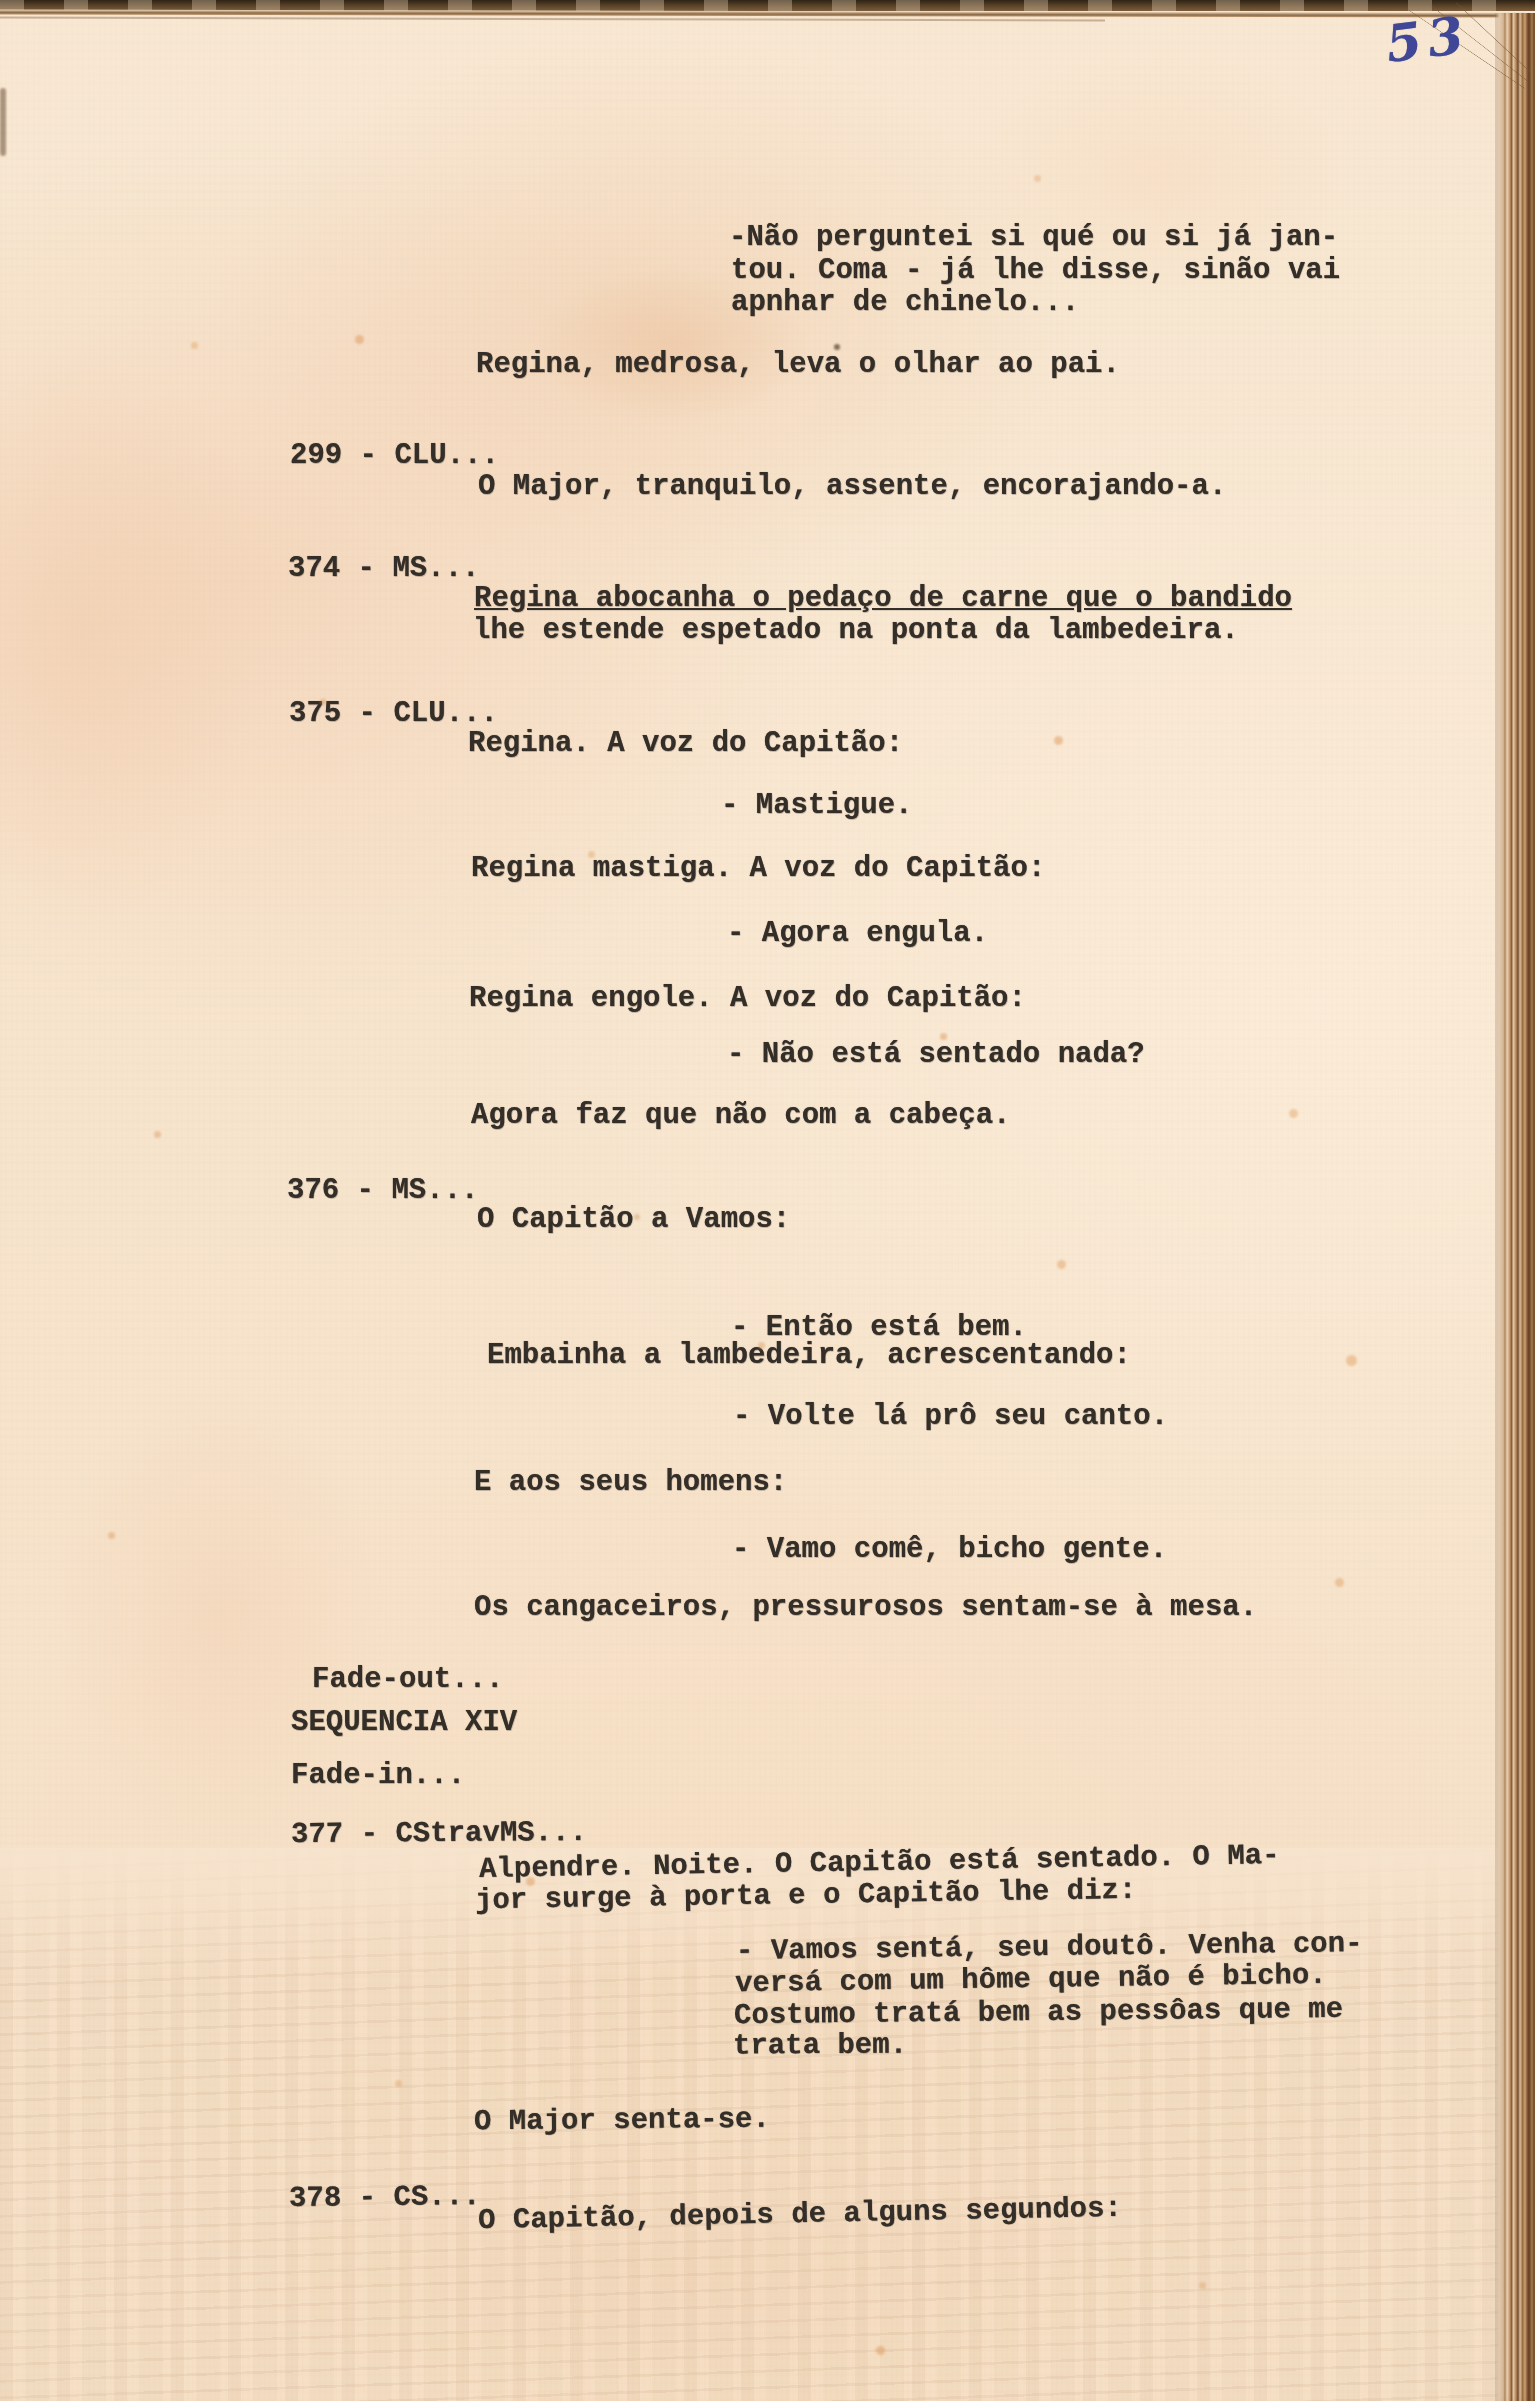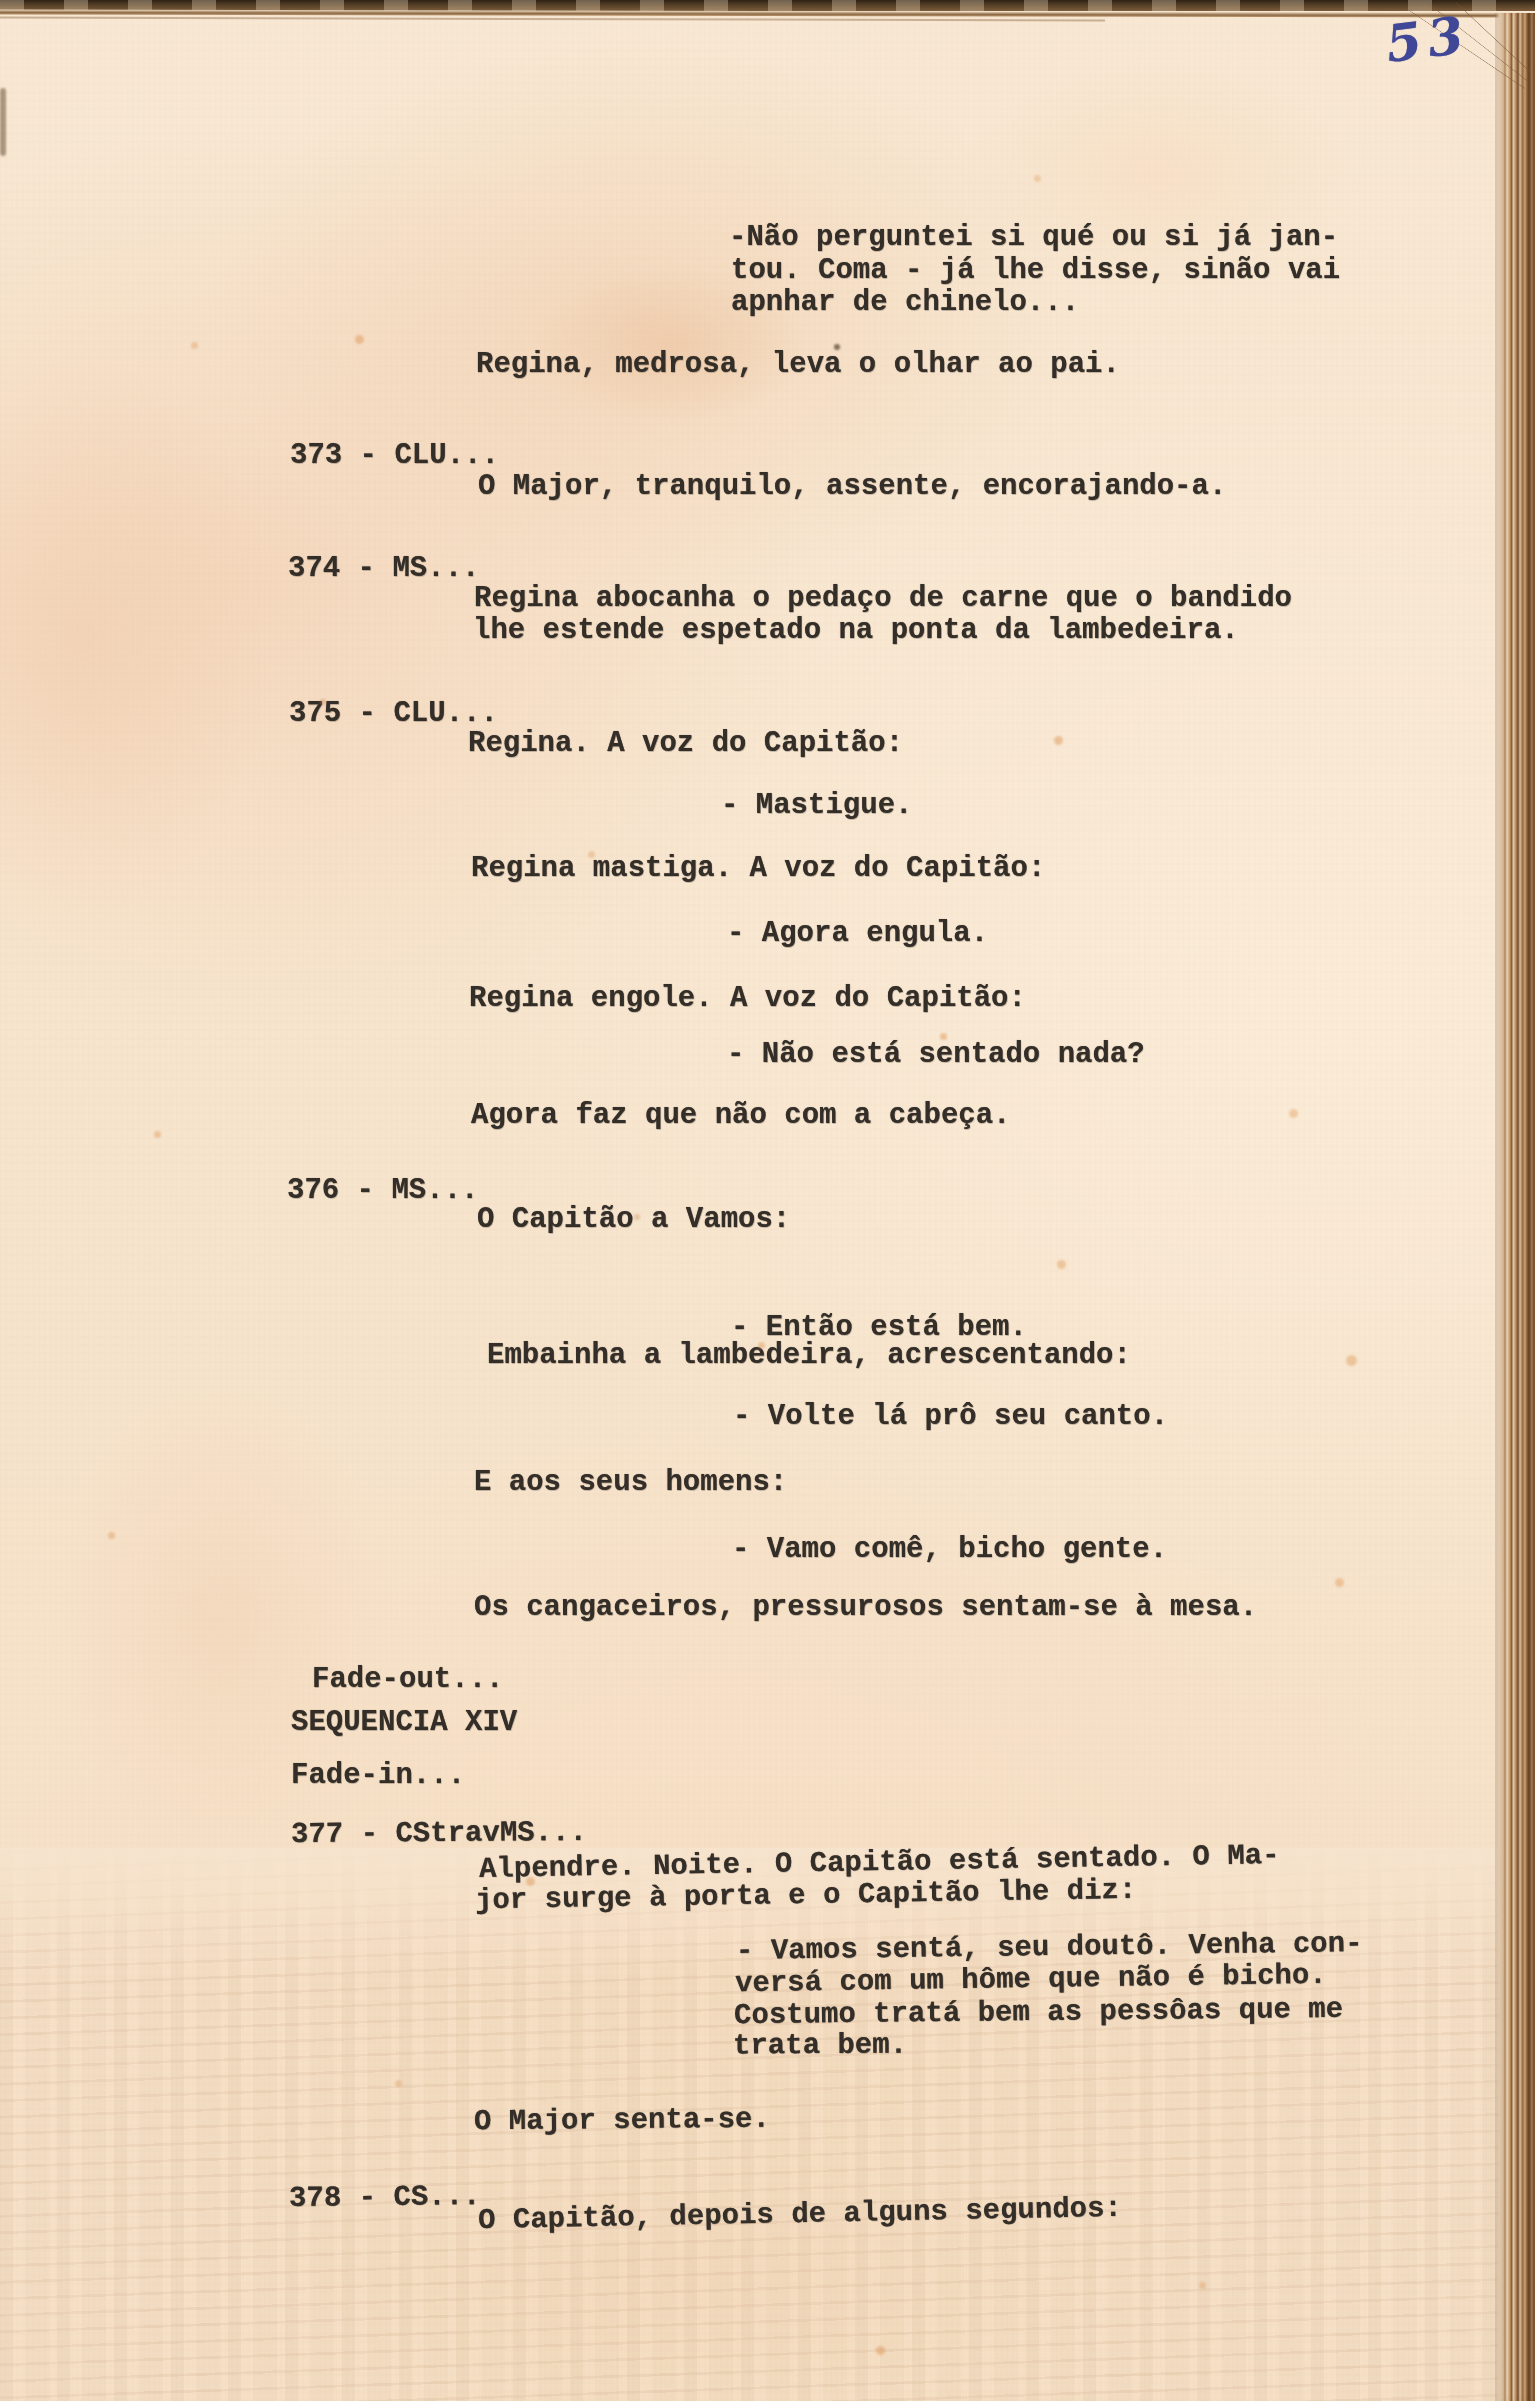--- a/index.html
+++ b/index.html
@@ -110,24 +110,24 @@
   <div class="corner-line" style="left:1456px;top:1.8px;width:103px;transform:rotate(43deg);"></div>
   <div class="left-smudge"></div>
 
   <div class="page-number">53</div>
 
   <div id="script-text">
       <div class="tline" style="left: 729px; top: 222px;">-Não perguntei si qué ou si já jan-</div>
       <div class="tline" style="left: 731px; top: 255px;">tou. Coma - já lhe disse, sinão vai</div>
       <div class="tline" style="left: 731px; top: 287px;">apnhar de chinelo...</div>
       <div class="tline" style="left: 476px; top: 349px;">Regina, medrosa, leva o olhar ao pai.</div>
-      <div class="tline" style="left: 290px; top: 440px;">373 - CLU...</div>
+      <div class="tline" style="left: 290px; top: 440px;">299 - CLU...</div>
       <div class="tline" style="left: 478px; top: 471px;">O Major, tranquilo, assente, encorajando-a.</div>
       <div class="tline" style="left: 288px; top: 553px;">374 - MS...</div>
-      <div class="tline" style="left: 474px; top: 583px;">Regina abocanha o pedaço de carne que o bandido</div>
+      <div class="tline" style="left: 474px; top: 583px; text-decoration: underline;">Regina abocanha o pedaço de carne que o bandido</div>
       <div class="tline" style="left: 473px; top: 615px;">lhe estende espetado na ponta da lambedeira.</div>
       <div class="tline" style="left: 289px; top: 698px;">375 - CLU...</div>
       <div class="tline" style="left: 468px; top: 728px;">Regina. A voz do Capitão:</div>
       <div class="tline" style="left: 721px; top: 790px;">- Mastigue.</div>
       <div class="tline" style="left: 471px; top: 853px;">Regina mastiga. A voz do Capitão:</div>
       <div class="tline" style="left: 727px; top: 918px;">- Agora engula.</div>
       <div class="tline" style="left: 469px; top: 983px;">Regina engole. A voz do Capitão:</div>
       <div class="tline" style="left: 727px; top: 1039px;">- Não está sentado nada?</div>
       <div class="tline" style="left: 471px; top: 1100px;">Agora faz que não com a cabeça.</div>
       <div class="tline" style="left: 287px; top: 1175px;">376 - MS...</div>

